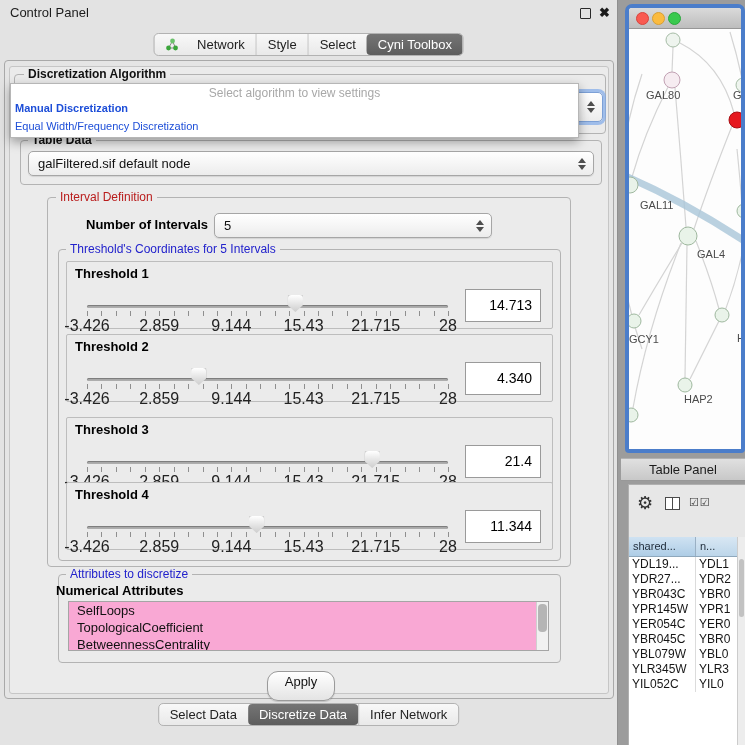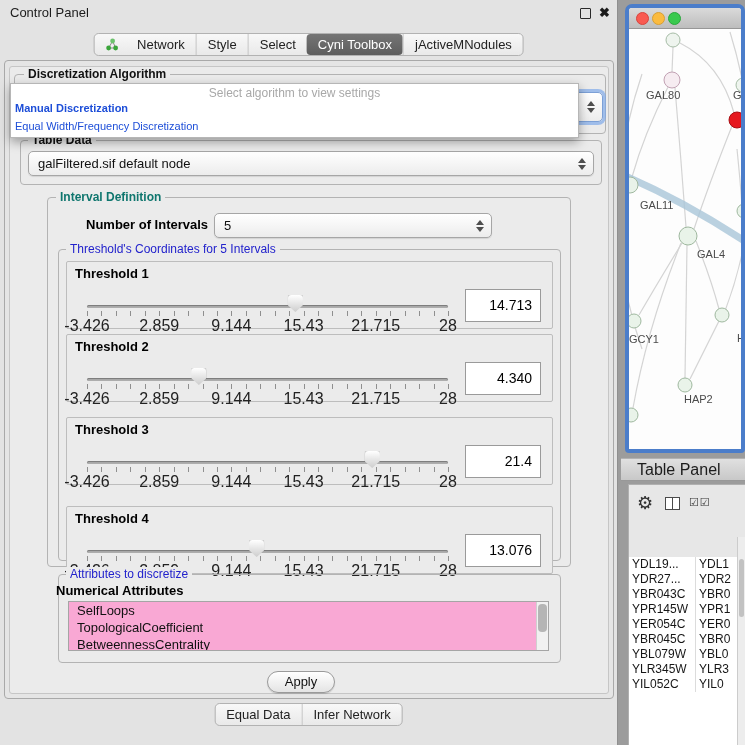--- a/index.html
+++ b/index.html
@@ -19,21 +19,21 @@
   .tab { display:flex; align-items:center; gap:19px; padding:0 11px; font-size:13px; color:#222; cursor:default; white-space:nowrap; }
   .tab + .tab { border-left:1px solid #c6c6c6; }
   .tab.active { background:linear-gradient(#757575,#5d5d5d); color:#fff; border-left:none; border-radius:4px; }
 
   .main-outer { position:absolute; left:4px; top:60px; width:610px; height:639px; background:#e5e5e5; border:1px solid #a9a9a9; border-radius:4px; }
   .main-inner { position:absolute; left:9px; top:66px; width:600px; height:628px; background:#ebebeb; border:1px solid #c6c6c6; border-radius:3px; }
 
   .group { position:absolute; border:1px solid #b3b3b3; border-radius:4px; }
   .group-label { position:absolute; background:#ebebeb; padding:0 4px; font-size:12px; color:#111; z-index:5; }
   .group-label.bold { font-weight:bold; }
-  .group-label.green { color:#0f766e;font-weight:bold; }
+  .group-label.green { color:#b91c1c; }
   .group-label.blue { color:#2222cc; }
 
   
   .mac-combo { position:absolute; background:linear-gradient(#ffffff,#ececec); border:1px solid #a6a6a6; border-radius:5px; box-shadow:0 1px 1px rgba(0,0,0,.1); }
   .mac-combo .combo-text { position:absolute; left:9px; top:0; right:22px; height:100%; display:flex; align-items:center; font-size:13px; color:#111; overflow:hidden; white-space:nowrap; }
   .combo-arrows { position:absolute; right:7px; top:50%; transform:translateY(-50%); display:flex; flex-direction:column; gap:2px; }
   .arr-up { width:0; height:0; border-left:4px solid transparent; border-right:4px solid transparent; border-bottom:5px solid #4e4e4e; }
   .arr-dn { width:0; height:0; border-left:4px solid transparent; border-right:4px solid transparent; border-top:5px solid #4e4e4e; }
   .focused { box-shadow:0 0 0 3px rgba(118,165,233,.65); border-color:#7ca0d6; }
 
@@ -53,34 +53,34 @@
   .scale span { position:absolute; transform:translateX(-50%); font-size:16px; color:#222; white-space:nowrap; }
   .value-box { position:absolute; left:398px; top:27px; width:76px; height:33px; background:#fff; border:1px solid #9a9a9a; font-size:14px; color:#000; text-align:right; line-height:31px; padding-right:8px; }
 
   .section-title { position:absolute; font-size:13px; font-weight:bold; color:#000; }
 
   .attr-list { position:absolute; left:68px; top:601px; width:481px; height:50px; background:#f9a8d4; border:1px solid #a5a5a5; overflow:hidden; }
   .attr-item { font-size:13px; color:#111; padding:1px 0 1px 8px; height:17px; }
   .attr-scroll { position:absolute; right:0; top:0; bottom:0; width:12px; background:#f1f1f1; border-left:1px solid #cfcfcf; }
   .attr-scroll .thumb { position:absolute; left:1px; right:1px; top:2px; height:28px; background:#b5b5b5; border-radius:4px; }
 
-  .apply-btn { position:absolute; left:267px; top:671px; width:68px; height:22px; background:linear-gradient(#ffffff,#e4e4e4); border:1px solid #9a9a9a; border-radius:11px; font-size:13px; color:#111; text-align:center; line-height:20px; box-shadow:0 1px 1px rgba(0,0,0,.15); }
+  .apply-btn { position:absolute; left:267px; top:671px; width:68px; height:30px; background:linear-gradient(#ffffff,#e4e4e4); border:1px solid #9a9a9a; border-radius:11px; font-size:13px; color:#111; text-align:center; line-height:20px; box-shadow:0 1px 1px rgba(0,0,0,.15); }
 
   
   .right-area { position:absolute; left:618px; top:0; width:127px; height:745px; background:#9c9c9c; }
   .network-window { position:absolute; left:7px; top:4px; width:120px; height:449px; border:4px solid #4b7dca; border-radius:7px 7px 4px 4px; background:#fdfdfd; overflow:hidden; }
   .net-titlebar { position:relative; height:21px; background:linear-gradient(#dadada,#bdbdbd); border-bottom:1px solid #979797; }
   .light { position:absolute; top:4px; width:13px; height:13px; border-radius:50%; }
   .light.red { left:7px; background:#f95a51; border:1px solid #d8433c; }
   .light.yellow { left:23px; background:#fbbb3f; border:1px solid #d89f34; }
   .light.green { left:39px; background:#3ac94e; border:1px solid #2ba73c; }
   .net-canvas { position:absolute; left:0; top:21px; right:0; bottom:0; background:#fdfdfd; }
   .node-label { font-family:"Liberation Sans",sans-serif; font-size:11px; fill:#4a4a4a; }
 
-  .table-panel-bar { position:absolute; left:3px; top:458px; width:124px; height:23px; background:linear-gradient(#e0e0e0,#c8c8c8); border-top:1px solid #b2b2b2; border-bottom:1px solid #989898; font-size:16px; color:#1c1c1c; line-height:22px; padding-left:16px; }
+  .table-panel-bar { position:absolute; left:3px; top:458px; width:124px; height:23px; background:linear-gradient(#e0e0e0,#c8c8c8); border-top:1px solid #b2b2b2; border-bottom:1px solid #989898; font-size:13px; color:#1c1c1c; line-height:22px; padding-left:28px; }
 
   .table-window { position:absolute; left:10px; top:484px; width:117px; height:261px; background:#e7e7e7; border-left:1px solid #b0b0b0; border-top:1px solid #b0b0b0; }
   .tp-toolbar { position:absolute; left:0; top:0; width:100%; height:40px; }
   .gear-icon { position:absolute; left:8px; top:7px; font-size:18px; color:#333; }
   .cols-icon { position:absolute; left:36px; top:12px; width:15px; height:13px; background:#fff; border:1px solid #4a4a4a; }
   .cols-icon::after { content:""; position:absolute; left:6px; top:0; bottom:0; width:1px; background:#4a4a4a; }
   .check-icons { position:absolute; left:60px; top:11px; font-size:11px; color:#333; letter-spacing:1px; }
   .tp-header { position:absolute; left:0; top:52px; width:100%; height:20px; display:flex; border-bottom:1px solid #8fa8bc; }
   .tp-header .h1 { width:67px; background:linear-gradient(#cfe2f2,#aecde6); border-right:1px solid #9ab0c4; }
   .tp-header .h2 { flex:1; background:linear-gradient(#d8e7f3,#bdd6ea); }
@@ -119,23 +119,20 @@
         </div>
         <div class="tab">
           <span>Style</span>
         </div>
         <div class="tab">
           <span>Select</span>
         </div>
         <div class="tab active">
           <span>Cyni Toolbox</span>
         </div>
-        <div class="tab">
-          <span>jActiveMNodules</span>
-        </div>
       </div>
 
     <div class="main-outer"></div>
     <div class="main-inner"></div>
 
     <div class="group" style="left:14px;top:74px;width:592px;height:60px;"></div>
     <span class="group-label bold" style="left:24px;top:67px;">Discretization Algorithm</span>
     <div class="mac-combo focused" style="left:21px;top:92px;width:582px;height:30px;">
       <span class="combo-text">Select algorithm to view settings</span>
       <span class="combo-arrows">
@@ -212,54 +209,57 @@
       <div class="scale">
           <span style="left: 0%;">-3.426</span>
           <span style="left: 20%;">2.859</span>
           <span style="left: 40%;">9.144</span>
           <span style="left: 60%;">15.43</span>
           <span style="left: 80%;">21.715</span>
           <span style="left: 100%;">28</span>
         </div>
       <div class="value-box">21.4</div>
     </div>
-    <div class="threshold-box" style="top:506px;">
+    <div class="threshold-box" style="top:482px;">
       <span class="t-title">Threshold 4</span>
       <div class="slider-track"></div>
       <div class="slider-thumb" style="left: 182.167px;"></div>
       <div class="ticks"></div>
       <div class="scale">
           <span style="left: 0%;">-3.426</span>
           <span style="left: 20%;">2.859</span>
           <span style="left: 40%;">9.144</span>
           <span style="left: 60%;">15.43</span>
           <span style="left: 80%;">21.715</span>
           <span style="left: 100%;">28</span>
         </div>
-      <div class="value-box">13.076</div>
+      <div class="value-box">11.344</div>
     </div>
 
     <div class="group" style="left:58px;top:574px;width:503px;height:89px;"></div>
     <span class="group-label blue" style="left:66px;top:567px;">Attributes to discretize</span>
     <span class="section-title" style="left:56px;top:583px;">Numerical Attributes</span>
     <div class="attr-list" id="attr-list">
 
     <div class="attr-item">SelfLoops</div>
         <div class="attr-item">TopologicalCoefficient</div>
         <div class="attr-item">BetweennessCentrality</div>
         <div class="attr-scroll">
           <div class="thumb"></div>
         </div>
       </div>
 
     <div class="apply-btn">Apply</div>
 
     <div class="tab-strip bottom-tabs" id="bottom-tabs">
         <div class="tab">
-          <span>Equal Data</span>
+          <span>Select Data</span>
+        </div>
+        <div class="tab active">
+          <span>Discretize Data</span>
         </div>
         <div class="tab">
           <span>Infer Network</span>
         </div>
       </div>
   </div>
 
   <div class="right-area">
 
     <div class="network-window">
@@ -309,20 +309,24 @@
     <div class="table-panel-bar">
       <span>Table Panel</span>
     </div>
 
     <div class="table-window">
       <div class="tp-toolbar">
         <span class="gear-icon">⚙</span>
         <span class="cols-icon"></span>
         <span class="check-icons">☑☑</span>
       </div>
+      <div class="tp-header">
+        <div class="h1">shared...</div>
+        <div class="h2">n...</div>
+      </div>
       <div class="tp-rows" id="tp-rows">
           <div class="tp-row">
             <div class="c1">YDL19...</div>
             <div>YDL1</div>
           </div>
           <div class="tp-row">
             <div class="c1">YDR27...</div>
             <div>YDR2</div>
           </div>
           <div class="tp-row">

